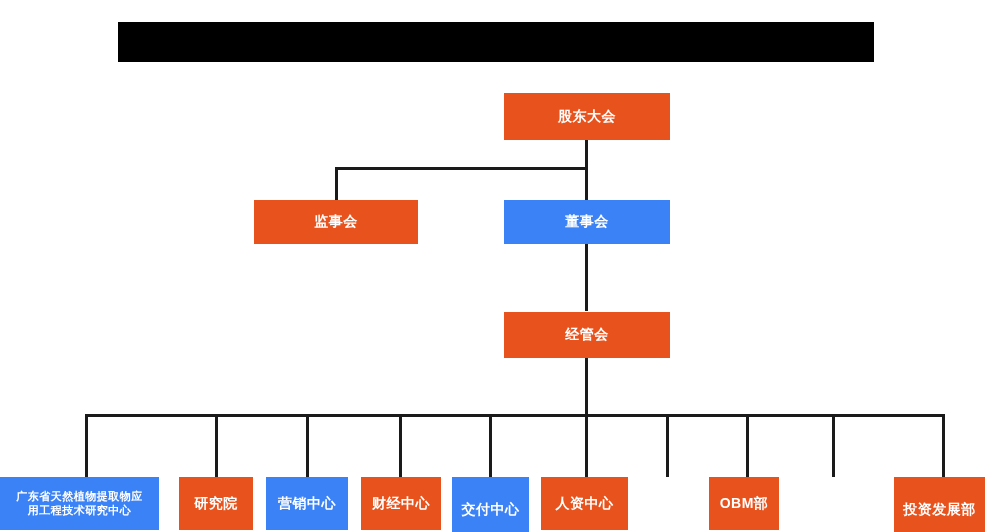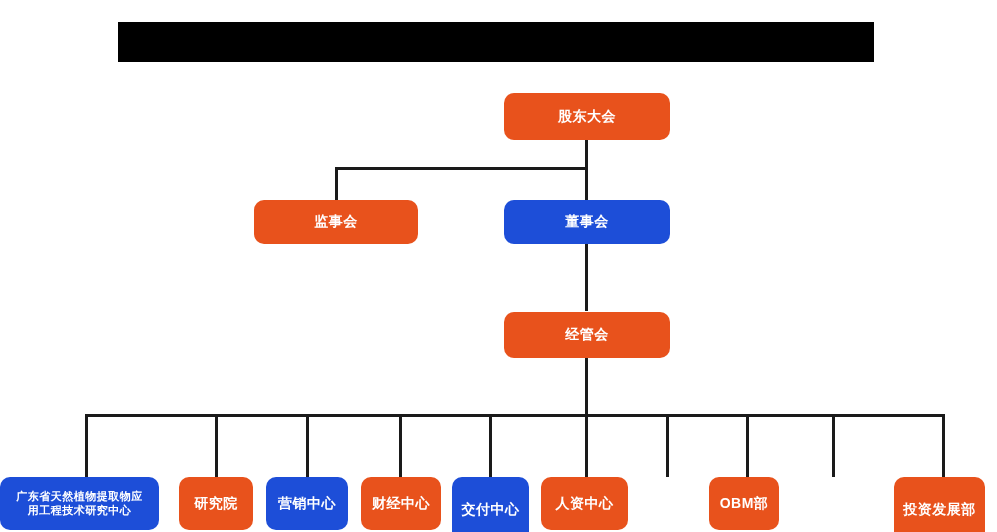--- a/index.html
+++ b/index.html
@@ -28,24 +28,23 @@
     box-sizing: border-box;
     display: flex;
     align-items: center;
     justify-content: center;
     text-align: center;
     color: #ffffff;
     font-weight: bold;
     line-height: 1.25;
     letter-spacing: 0.5px;
     padding: 2px 2px;
-    border-radius: 10px;
   }
   .node.dark  { background: #E8521C; }
-  .node.light { background: #1d4ed8; }
+  .node.light { background: #3b82f6; }
 
   .node-label { display: block; white-space: pre-line; }
 
   
   .conn {
     position: absolute;
     background: #1a1a1a;
   }
   .conn.v { width: 3px; }
   .conn.h { height: 3px; }

